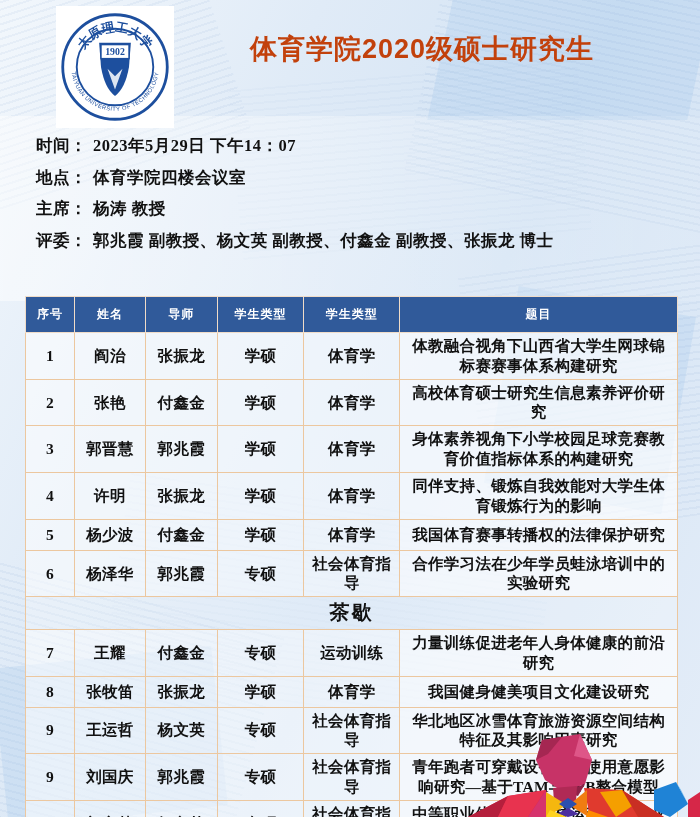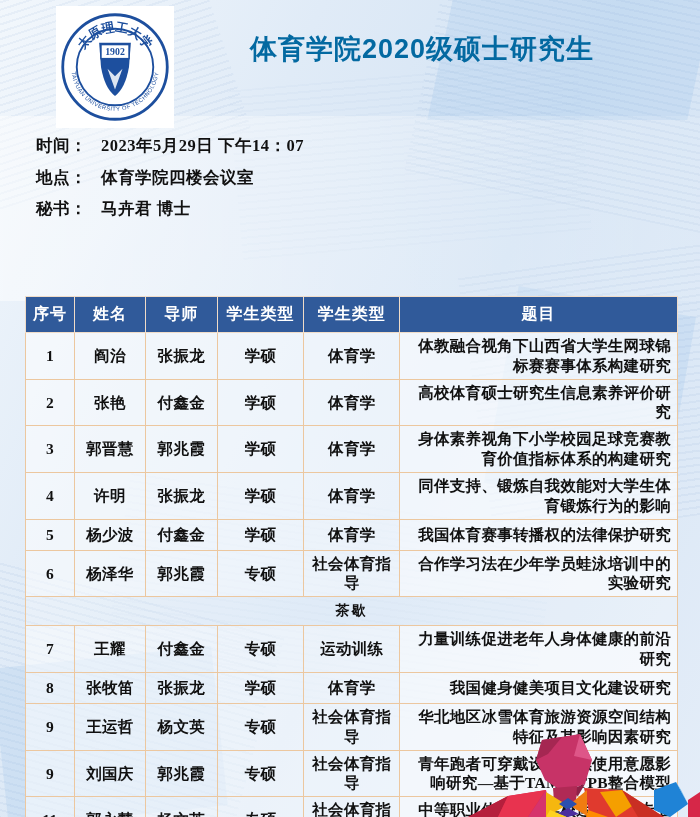--- a/index.html
+++ b/index.html
@@ -33,47 +33,47 @@
   .blob.b3{left:0;bottom:0;width:220px;height:160px;transform:rotate(-6deg);}
   .veil{position:absolute;left:0;top:116px;width:100%;height:185px;background:linear-gradient(90deg,rgba(255,255,255,.5),rgba(255,255,255,.1));}
 
   
   .logo{position:absolute;left:56px;top:6px;width:118px;height:122px;background:#fff;display:flex;align-items:center;justify-content:center;}
   .logo svg{width:112px;height:114px;}
 
   
   .title{position:absolute;left:158px;right:14px;top:30px;text-align:center;
     font-family:"Liberation Sans","DejaVu Sans",sans-serif;
-    font-weight:900;font-size:27px;line-height:39px;color:#0369a1;letter-spacing:1px;}
+    font-weight:900;font-size:27px;line-height:39px;color:#c2410c;letter-spacing:1px;}
 
   
   .info{position:absolute;left:36px;top:136px;right:16px;list-style:none;}
   .info li{font-size:16.5px;font-weight:600;line-height:20px;margin-bottom:11.5px;letter-spacing:.5px;}
-  .info .lbl{margin-right:14px;}
+  .info .lbl{margin-right:6px;}
 
   
   table.tbl{position:absolute;left:25px;top:296px;width:653px;border-collapse:collapse;table-layout:fixed;}
   .tbl col.c1{width:7.5%;} .tbl col.c2{width:10.9%;} .tbl col.c3{width:11%;}
   .tbl col.c4{width:13.3%;} .tbl col.c5{width:14.7%;} .tbl col.c6{width:42.6%;}
   .tbl th{
     background:var(--header-bg);color:#fff;
     font-family:"Liberation Sans","DejaVu Sans",sans-serif;
-    font-size:16px;font-weight:700;height:36px;
+    font-size:12px;font-weight:700;height:36px;
     border:1px solid #f0dcc8;letter-spacing:1px;
   }
   .tbl td{
     border:1px solid var(--border);
     background:rgba(255,255,255,.55);
     text-align:center;vertical-align:middle;
     font-size:15.5px;font-weight:700;
     height:31px;padding:3px 4px;line-height:1.28;
     letter-spacing:.3px;
   }
-  .tbl td.title-cell{background:rgba(255,255,255,.68);padding:3px 6px;text-align:right;}
-  .tbl tr[data-name="break-row"] td{background:rgba(255,255,255,.28);height:29px;font-size:14px;letter-spacing:2px;}
+  .tbl td.title-cell{background:rgba(255,255,255,.68);padding:3px 6px;}
+  .tbl tr[data-name="break-row"] td{background:rgba(255,255,255,.28);height:29px;font-size:20px;letter-spacing:2px;}
 
   
   .figure{position:absolute;right:0;bottom:0;width:250px;height:87px;}
 </style>
 </head>
 <body>
 
 <div class="poster" data-name="defense-poster">
 
   <div class="bg" data-name="background-texture">
@@ -112,22 +112,25 @@
     <div data-name="title-line-1">体育学院2020级硕士研究生</div>
   </div>
 
   <ul class="info" data-name="event-info">
     <li data-name="info-time">
       <span class="lbl" data-name="info-label">时间：</span><span data-name="info-value">2023年5月29日 下午14：07</span>
     </li>
     <li data-name="info-location">
       <span class="lbl" data-name="info-label">地点：</span><span data-name="info-value">体育学院四楼会议室</span>
     </li>
-    <li data-name="info-secretary">
-      <span class="lbl" data-name="info-label">秘书：</span><span data-name="info-value">马卉君 博士</span>
+    <li data-name="info-chair">
+      <span class="lbl" data-name="info-label">主席：</span><span data-name="info-value">杨涛 教授</span>
+    </li>
+    <li data-name="info-committee">
+      <span class="lbl" data-name="info-label">评委：</span><span data-name="info-value">郭兆霞 副教授、杨文英 副教授、付鑫金 副教授、张振龙 博士</span>
     </li>
   </ul>
 
   <table class="tbl" data-name="defense-schedule-table">
     <colgroup>
       <col class="c1">
         <col class="c2">
         <col class="c3">
         <col class="c4">
         <col class="c5">

